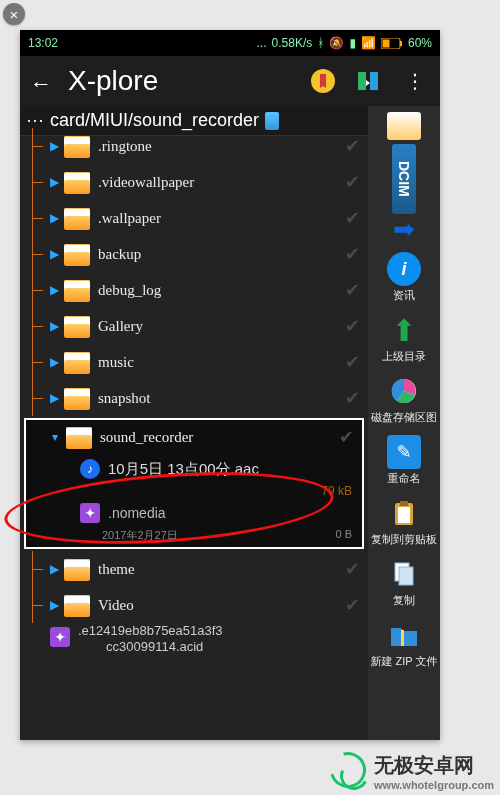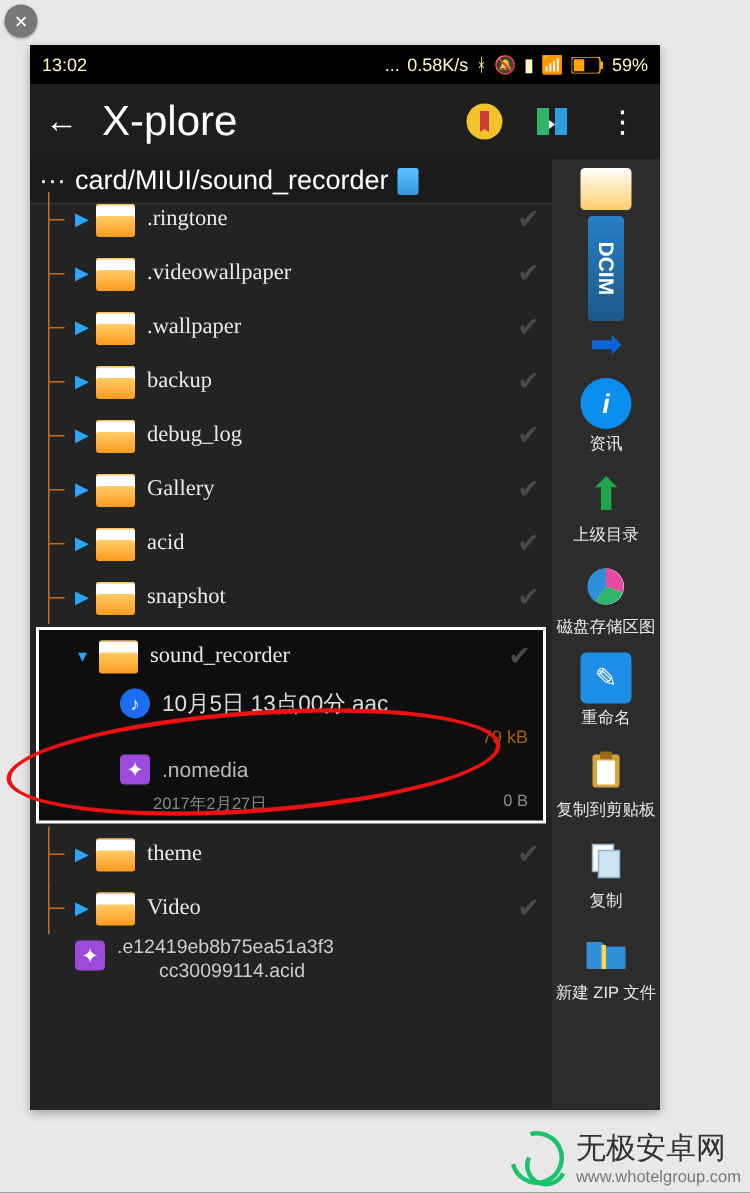--- a/index.html
+++ b/index.html
@@ -37,21 +37,21 @@
     overflow: hidden;
   }
   
   .status-bar {
     height: 26px;
     display: flex;
     align-items: center;
     justify-content: space-between;
     padding: 0 8px;
     background: #000;
-    color: #fef9c3;
+    color: #86efac;
     font-size: 12px;
   }
   .status-right { display: flex; align-items: center; gap: 5px; }
   
   .app-header {
     height: 50px;
     display: flex;
     align-items: center;
     padding: 0 10px;
     background: #1e1e1e;
@@ -173,24 +173,24 @@
     width:330px; height:68px;
     border:3px solid #e11;
     border-radius:50%/50%;
     transform: rotate(-4deg);
     pointer-events:none;
   }
   
   .watermark {
     position:absolute;
     right:6px; bottom:4px;
-    display:flex; align-items:center; gap:6px;
+    display:flex; align-items:flex-start; gap:6px;
     color:#333;
     font-size:20px;
-    font-weight:400;
+    font-weight:700;
   }
   .wm-logo {
     width:36px; height:36px; border-radius:50%;
     border:3px solid #19c36b; border-left-color:transparent;
     transform: rotate(30deg);
   }
   .wm-logo2 {
     width:28px; height:28px; border-radius:50%;
     border:3px solid #19c36b; border-top-color:transparent; border-right-color:transparent;
     margin-left:-32px; margin-top:10px;
@@ -215,21 +215,21 @@
         <span>🔕</span>
         <span>▮</span>
         <span>📶</span>
         <span style="display:inline-flex;align-items:center;gap:2px;">
           <svg width="22" height="11" viewBox="0 0 22 11">
               <rect x="0" y="0" width="19" height="11" rx="2" fill="none" stroke="#ffa600" stroke-width="1"></rect>
               <rect x="1.5" y="1.5" width="7" height="8" fill="#ffa600"></rect>
               <rect x="19" y="3" width="2" height="5" fill="#ffa600"></rect>
             </svg>
         </span>
-        <span>59%</span>
+        <span>60%</span>
       </div>
     </div>
 
     <div class="app-header">
       <span style="font-size:22px;">←</span>
       <span class="app-title">X-plore</span>
       <span class="hdr-icon">
         <svg width="26" height="26" viewBox="0 0 26 26">
             <circle cx="13" cy="13" r="12" fill="#f4c22b"></circle>
             <path d="M10 6h6v14l-3-2-3 2z" fill="#d13a3a"></path>
@@ -293,21 +293,21 @@
             <span class="tree-line"></span>
               <span class="expander">▶</span>
               <span class="folder-icon"></span>
             <span class="name">Gallery</span>
               <span class="check">✔</span>
           </div>
           <div class="row">
             <span class="tree-line"></span>
               <span class="expander">▶</span>
               <span class="folder-icon"></span>
-            <span class="name">acid</span>
+            <span class="name">music</span>
               <span class="check">✔</span>
           </div>
           <div class="row">
             <span class="tree-line"></span>
               <span class="expander">▶</span>
               <span class="folder-icon"></span>
             <span class="name">snapshot</span>
               <span class="check">✔</span>
           </div>
 

